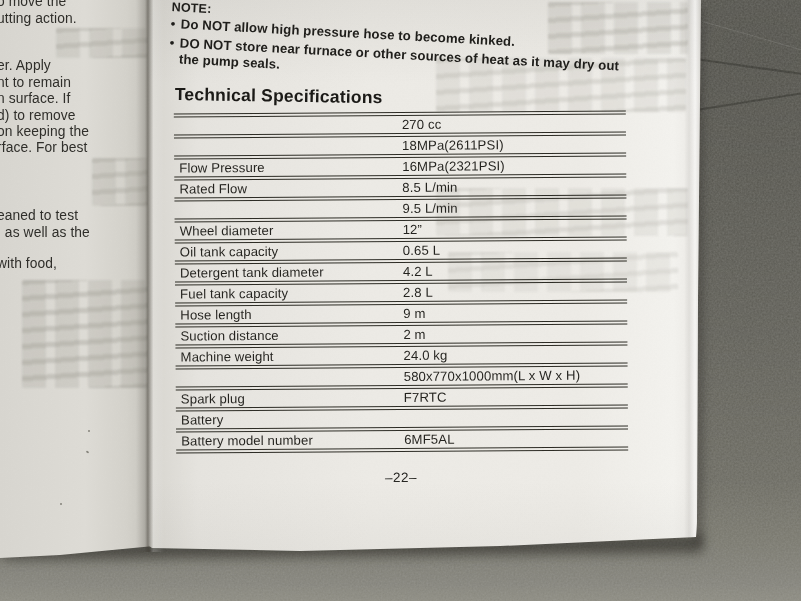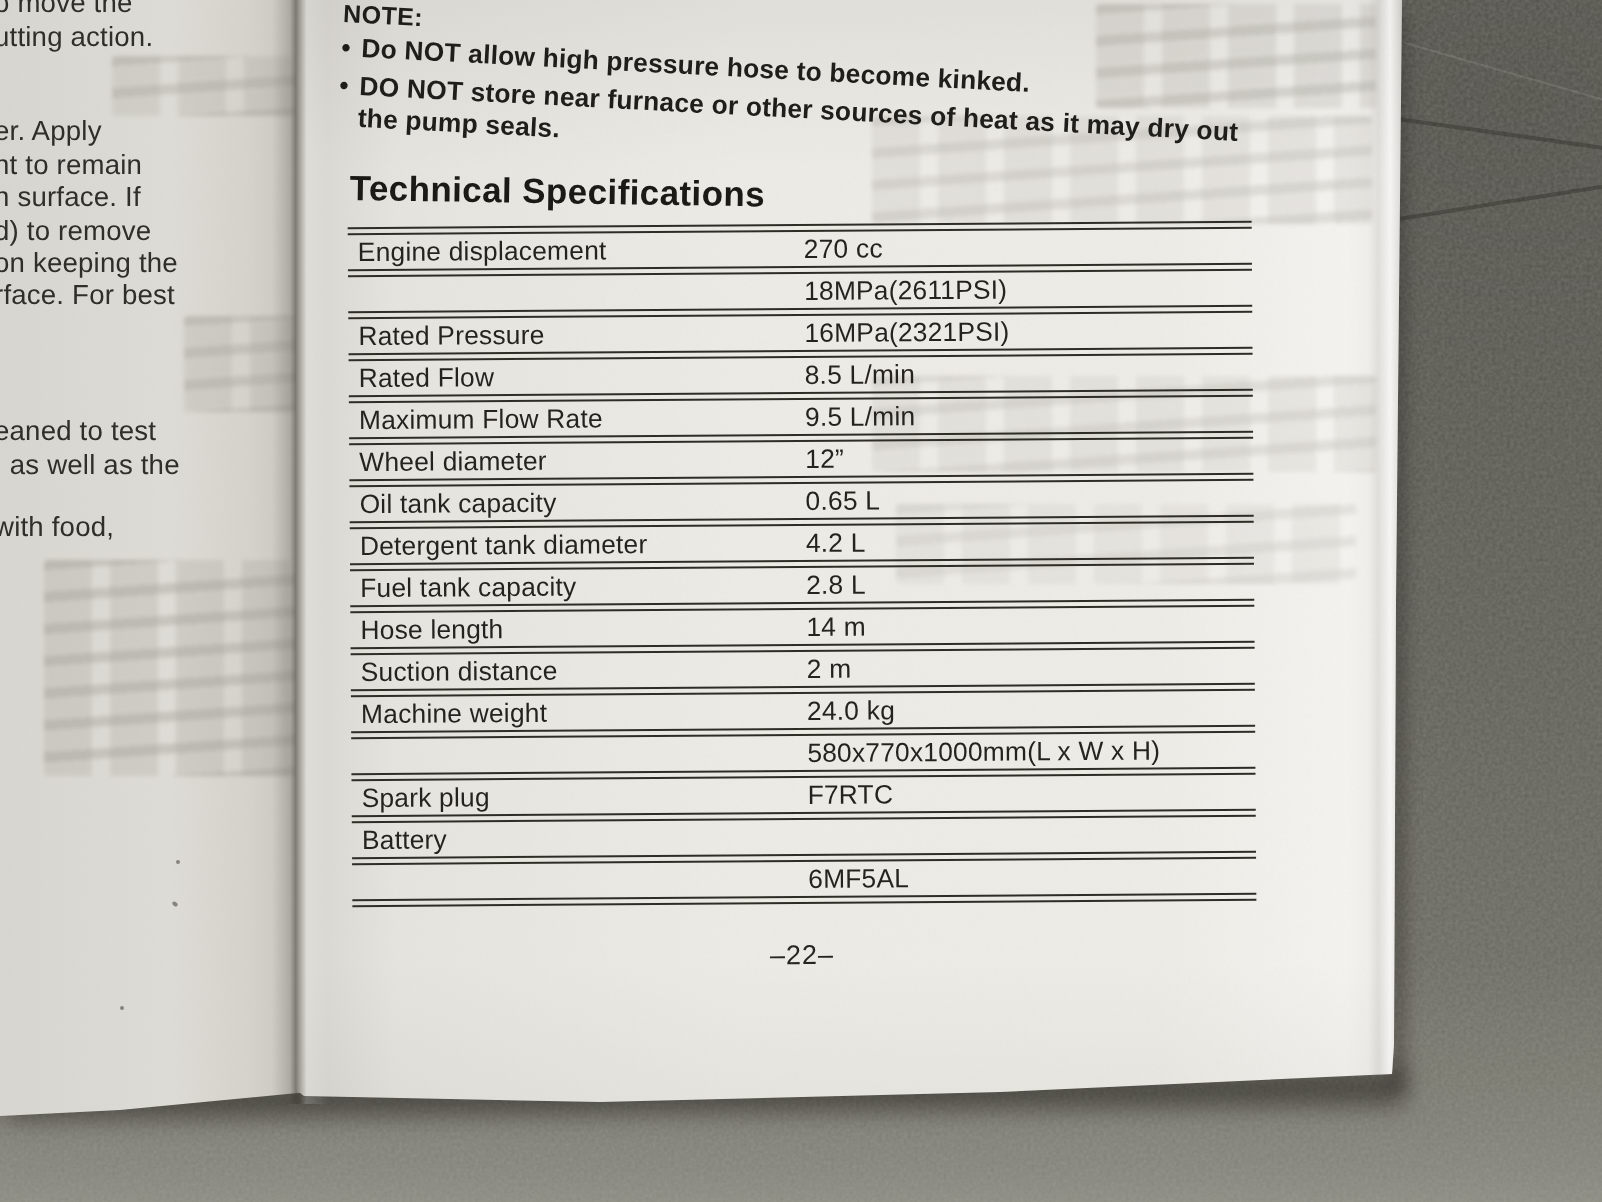--- a/index.html
+++ b/index.html
@@ -156,77 +156,76 @@
           <span class="bullet-marker">•</span>
           <span class="bullet-text">DO NOT store near furnace or other sources of heat as it may dry out the pump seals.</span>
         </div>
         </div>
     </div>
 
     <div class="heading">Technical Specifications</div>
 
     <div class="spec-table">
         <div class="spec-row">
-        <span class="spec-label">Engine displacement</span>
         <span class="spec-value">270 cc</span>
       </div>
         <div class="spec-row">
         <span class="spec-value">18MPa(2611PSI)</span>
       </div>
         <div class="spec-row">
-        <span class="spec-label">Rated Pressure</span>
+        <span class="spec-label">Flow Pressure</span>
         <span class="spec-value">16MPa(2321PSI)</span>
       </div>
         <div class="spec-row">
         <span class="spec-label">Rated Flow</span>
         <span class="spec-value">8.5 L/min</span>
       </div>
         <div class="spec-row">
-        <span class="spec-label">Maximum Flow Rate</span>
         <span class="spec-value">9.5 L/min</span>
       </div>
         <div class="spec-row">
         <span class="spec-label">Wheel diameter</span>
         <span class="spec-value">12”</span>
       </div>
         <div class="spec-row">
         <span class="spec-label">Oil tank capacity</span>
         <span class="spec-value">0.65 L</span>
       </div>
         <div class="spec-row">
         <span class="spec-label">Detergent tank diameter</span>
         <span class="spec-value">4.2 L</span>
       </div>
         <div class="spec-row">
         <span class="spec-label">Fuel tank capacity</span>
         <span class="spec-value">2.8 L</span>
       </div>
         <div class="spec-row">
         <span class="spec-label">Hose length</span>
-        <span class="spec-value">14 m</span>
+        <span class="spec-value">9 m</span>
       </div>
         <div class="spec-row">
         <span class="spec-label">Suction distance</span>
         <span class="spec-value">2 m</span>
       </div>
         <div class="spec-row">
         <span class="spec-label">Machine weight</span>
         <span class="spec-value">24.0 kg</span>
       </div>
         <div class="spec-row">
         <span class="spec-value">580x770x1000mm(L x W x H)</span>
       </div>
         <div class="spec-row">
         <span class="spec-label">Spark plug</span>
         <span class="spec-value">F7RTC</span>
       </div>
         <div class="spec-row">
         <span class="spec-label">Battery</span>
       </div>
         <div class="spec-row">
+        <span class="spec-label">Battery model number</span>
         <span class="spec-value">6MF5AL</span>
       </div>
       </div>
 
     <div class="page-number">–22–</div>
   </div>
 
   <div class="binding"></div>
   <div class="grain-overlay"></div>
 </div>

